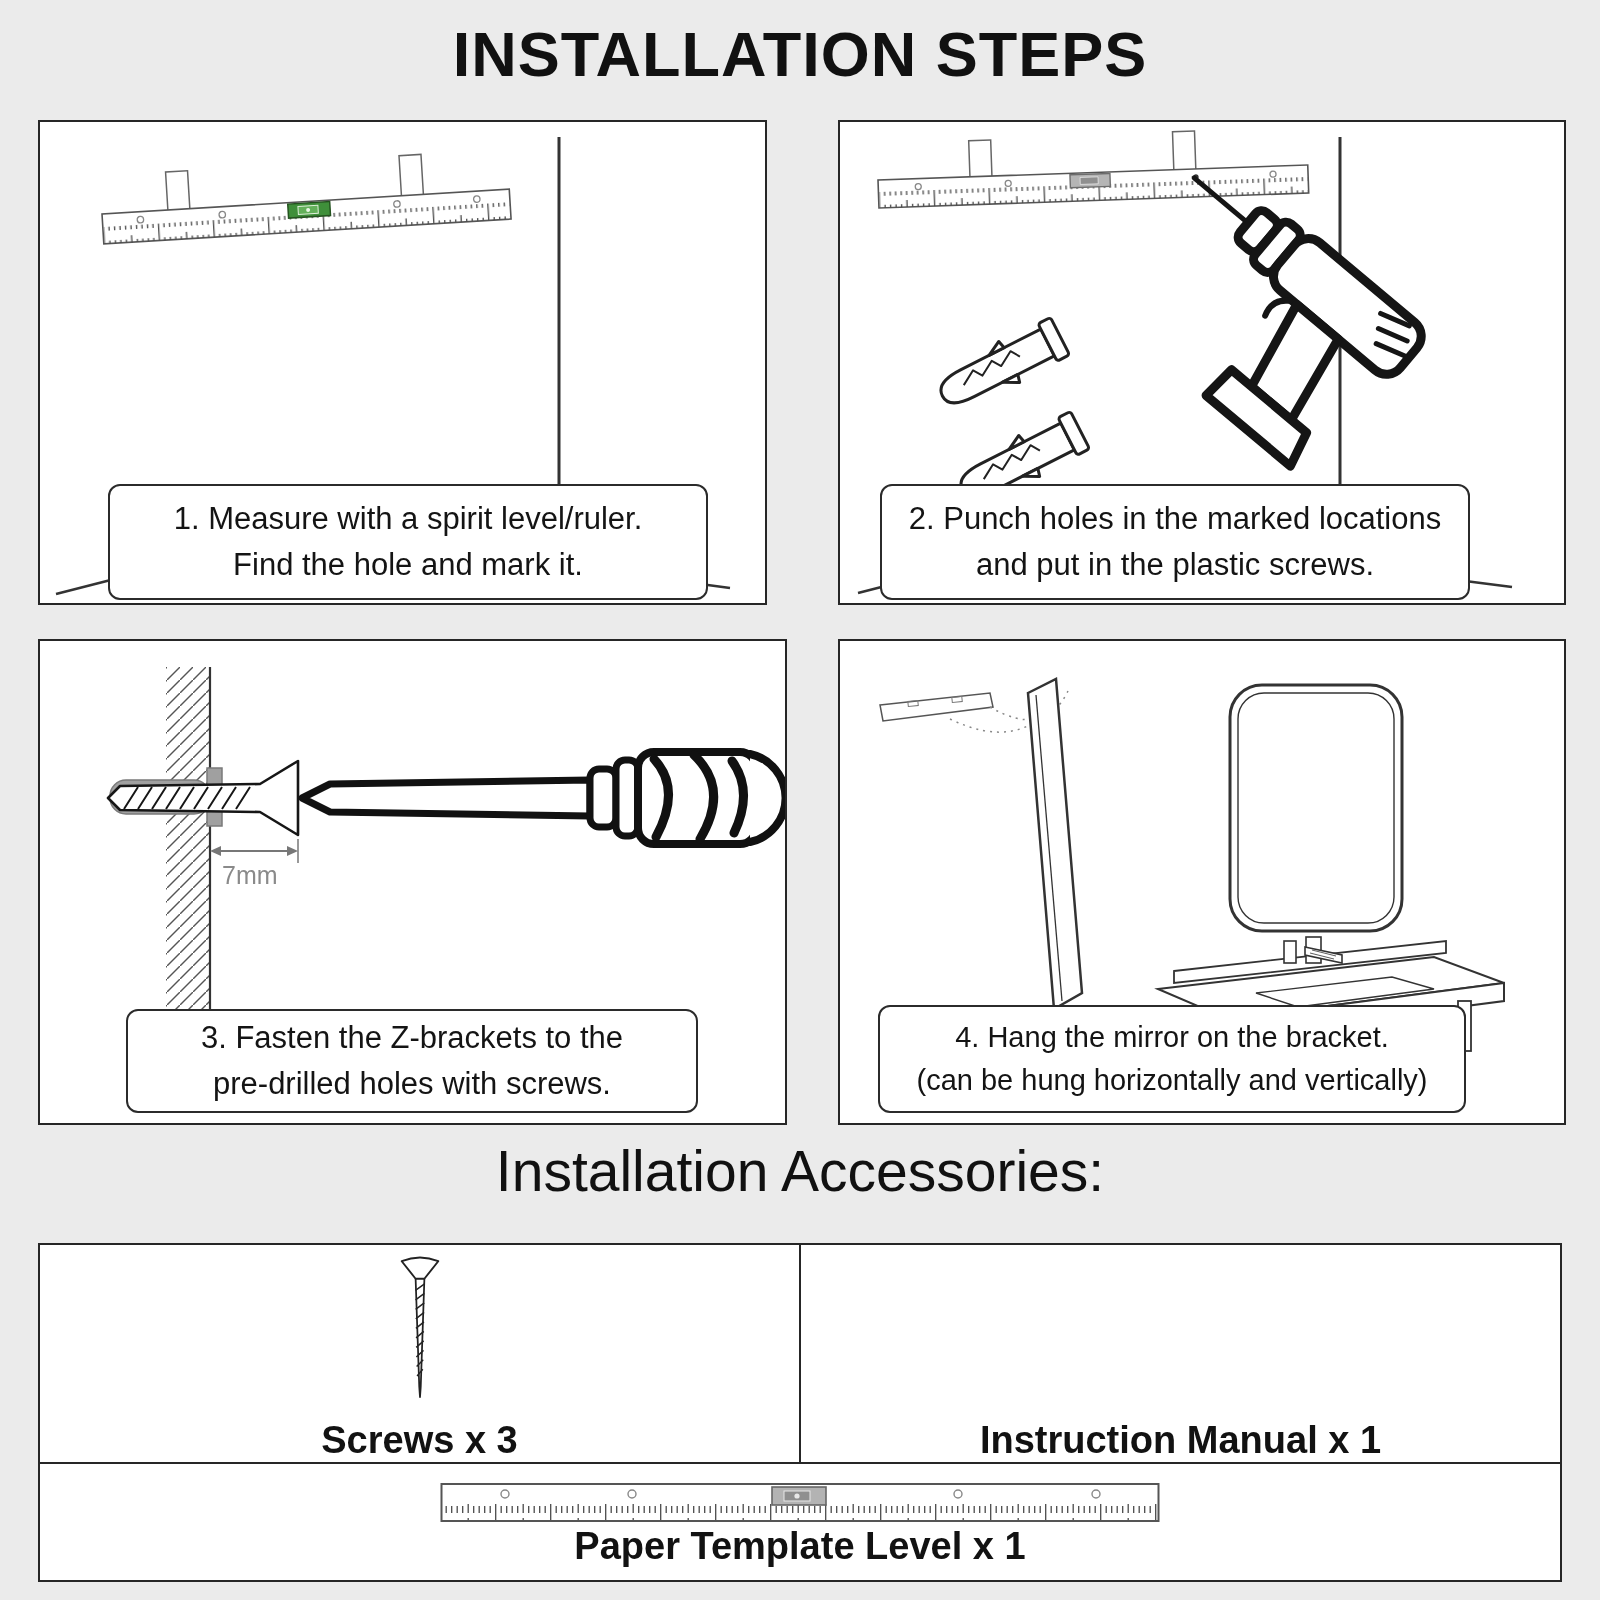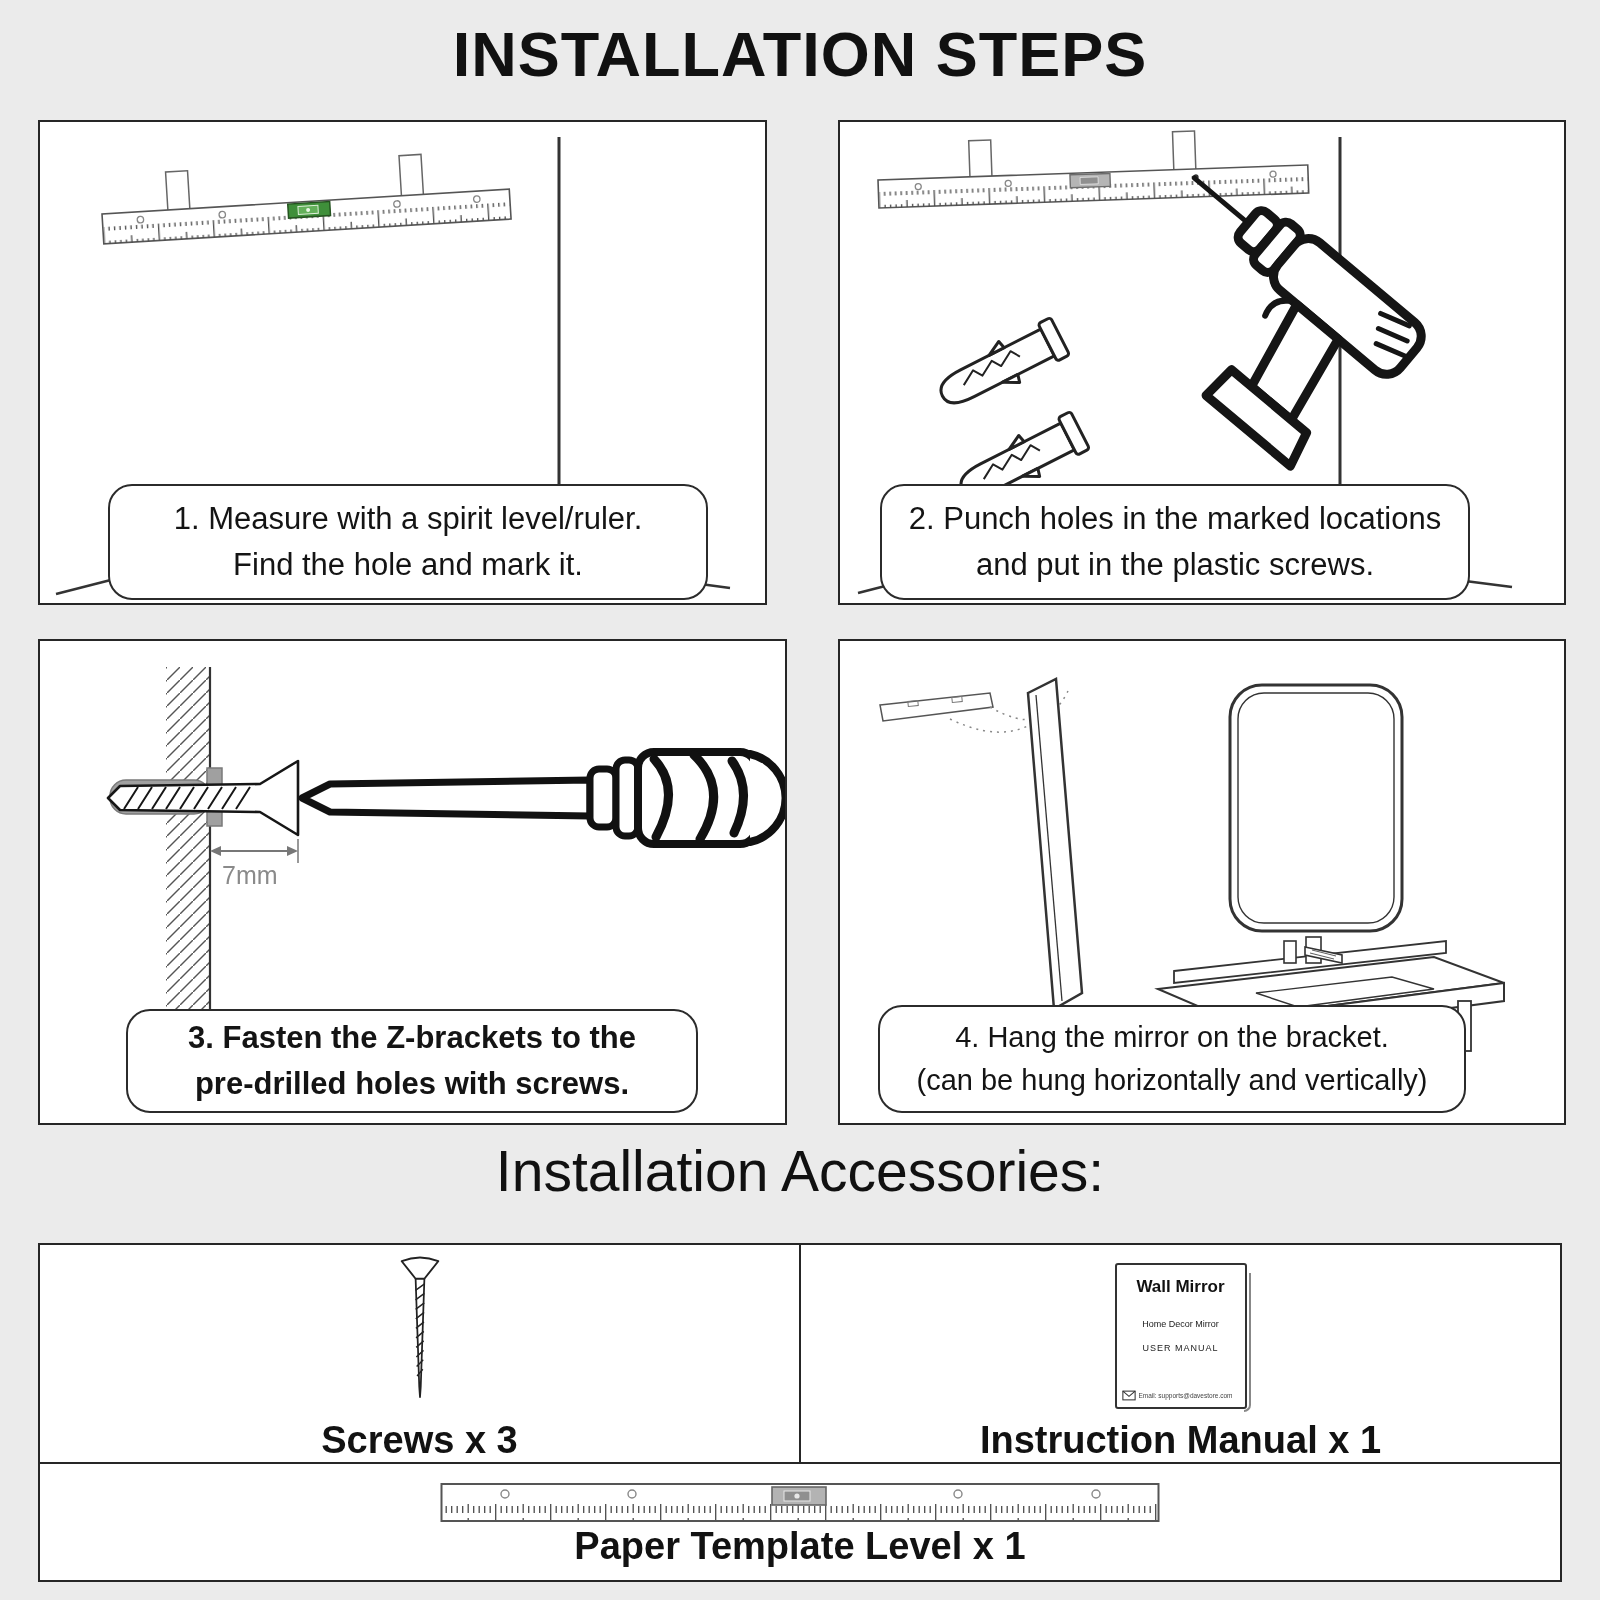--- a/index.html
+++ b/index.html
@@ -16,27 +16,27 @@
   }
   .panel{
     position:absolute;background:#fff;border:2px solid #262626;
   }
   #panel1{left:38px;top:120px;width:725px;height:481px;}
   #panel2{left:838px;top:120px;width:724px;height:481px;}
   #panel3{left:38px;top:639px;width:725px;height:482px;padding-left:20px;}
   #panel4{left:838px;top:639px;width:724px;height:482px;}
   .panel svg.illus{position:absolute;left:0;top:0;width:100%;height:100%;}
   .caption{
-    position:absolute;background:#fff;border:2px solid #2b2b2b;border-radius:24px;
+    position:absolute;background:#fff;border:2px solid #2b2b2b;border-radius:12px;
     display:flex;flex-direction:column;justify-content:center;text-align:center;
     font-size:31px;line-height:1.5;color:#141414;
   }
   #cap1{left:68px;top:362px;width:596px;height:112px;}
   #cap2{left:40px;top:362px;width:586px;height:112px;}
-  #cap3{left:86px;top:368px;width:568px;height:100px;font-weight:bold;}
+  #cap3{left:86px;top:368px;width:568px;height:100px;}
   #cap4{left:38px;top:364px;width:584px;height:104px;font-size:29px;}
   .acc-heading{
     position:absolute;top:1138px;left:0;width:1600px;text-align:center;
     font-size:57px;font-weight:400;color:#111;
   }
   .acc-table{
     position:absolute;left:38px;top:1243px;width:1524px;height:339px;
     background:#fff;border:2px solid #262626;box-sizing:border-box;
     display:flex;flex-direction:column;
   }
@@ -264,34 +264,20 @@
             <path d="M39,38 H51 L46,186 L45,200 L44,186 Z" stroke-width="2.4"></path>
             <path d="M38.8,54 L51.2,45 M38.9,67 L51,58 M39,80 L50.8,71 M39.2,93 L50.6,84 M39.4,106 L50.4,97 M39.6,119 L50.2,110 M39.8,132 L50,123 M40,145 L49.8,136 M40.4,158 L49.4,149 M41,171 L48.8,162" stroke-width="2" fill="none"></path>
           </g>
         </svg>
       </div>
       <div class="acc-label">Screws x 3</div>
     </div>
 
 
     <div class="acc-cell">
-      <div class="acc-icon-area">
-        <div class="manual-card">
-          <div class="mc-title">Wall Mirror</div>
-          <div class="mc-sub">Home Decor Mirror</div>
-          <div class="mc-user">USER  MANUAL</div>
-          <div class="mc-email">
-            <svg width="14" height="11" viewBox="0 0 16 12">
-              <rect x="1" y="1" width="14" height="10" fill="#fff" stroke="#333" stroke-width="1.2"></rect>
-              <path d="M1,1 L8,7 L15,1" fill="none" stroke="#333" stroke-width="1.2"></path>
-            </svg>
-            <span>Email:  supports@davestore.com</span>
-          </div>
-        </div>
-      </div>
       <div class="acc-label">Instruction Manual x 1</div>
     </div>
   </div>
 
   <div class="acc-row2">
     <svg width="720" height="44" viewBox="0 0 720 44" style="margin-top:8px;">
       <defs>
         <pattern id="tk3" width="55" height="16" patternUnits="userSpaceOnUse">
           <path d="M0.7,0 V16 M6.2,9 V16 M11.7,9 V16 M17.2,9 V16 M22.7,9 V16 M28.2,5 V16 M33.7,9 V16 M39.2,9 V16 M44.7,9 V16 M50.2,9 V16" stroke="#4a4a4a" stroke-width="1.3" fill="none"></path>
         </pattern>

